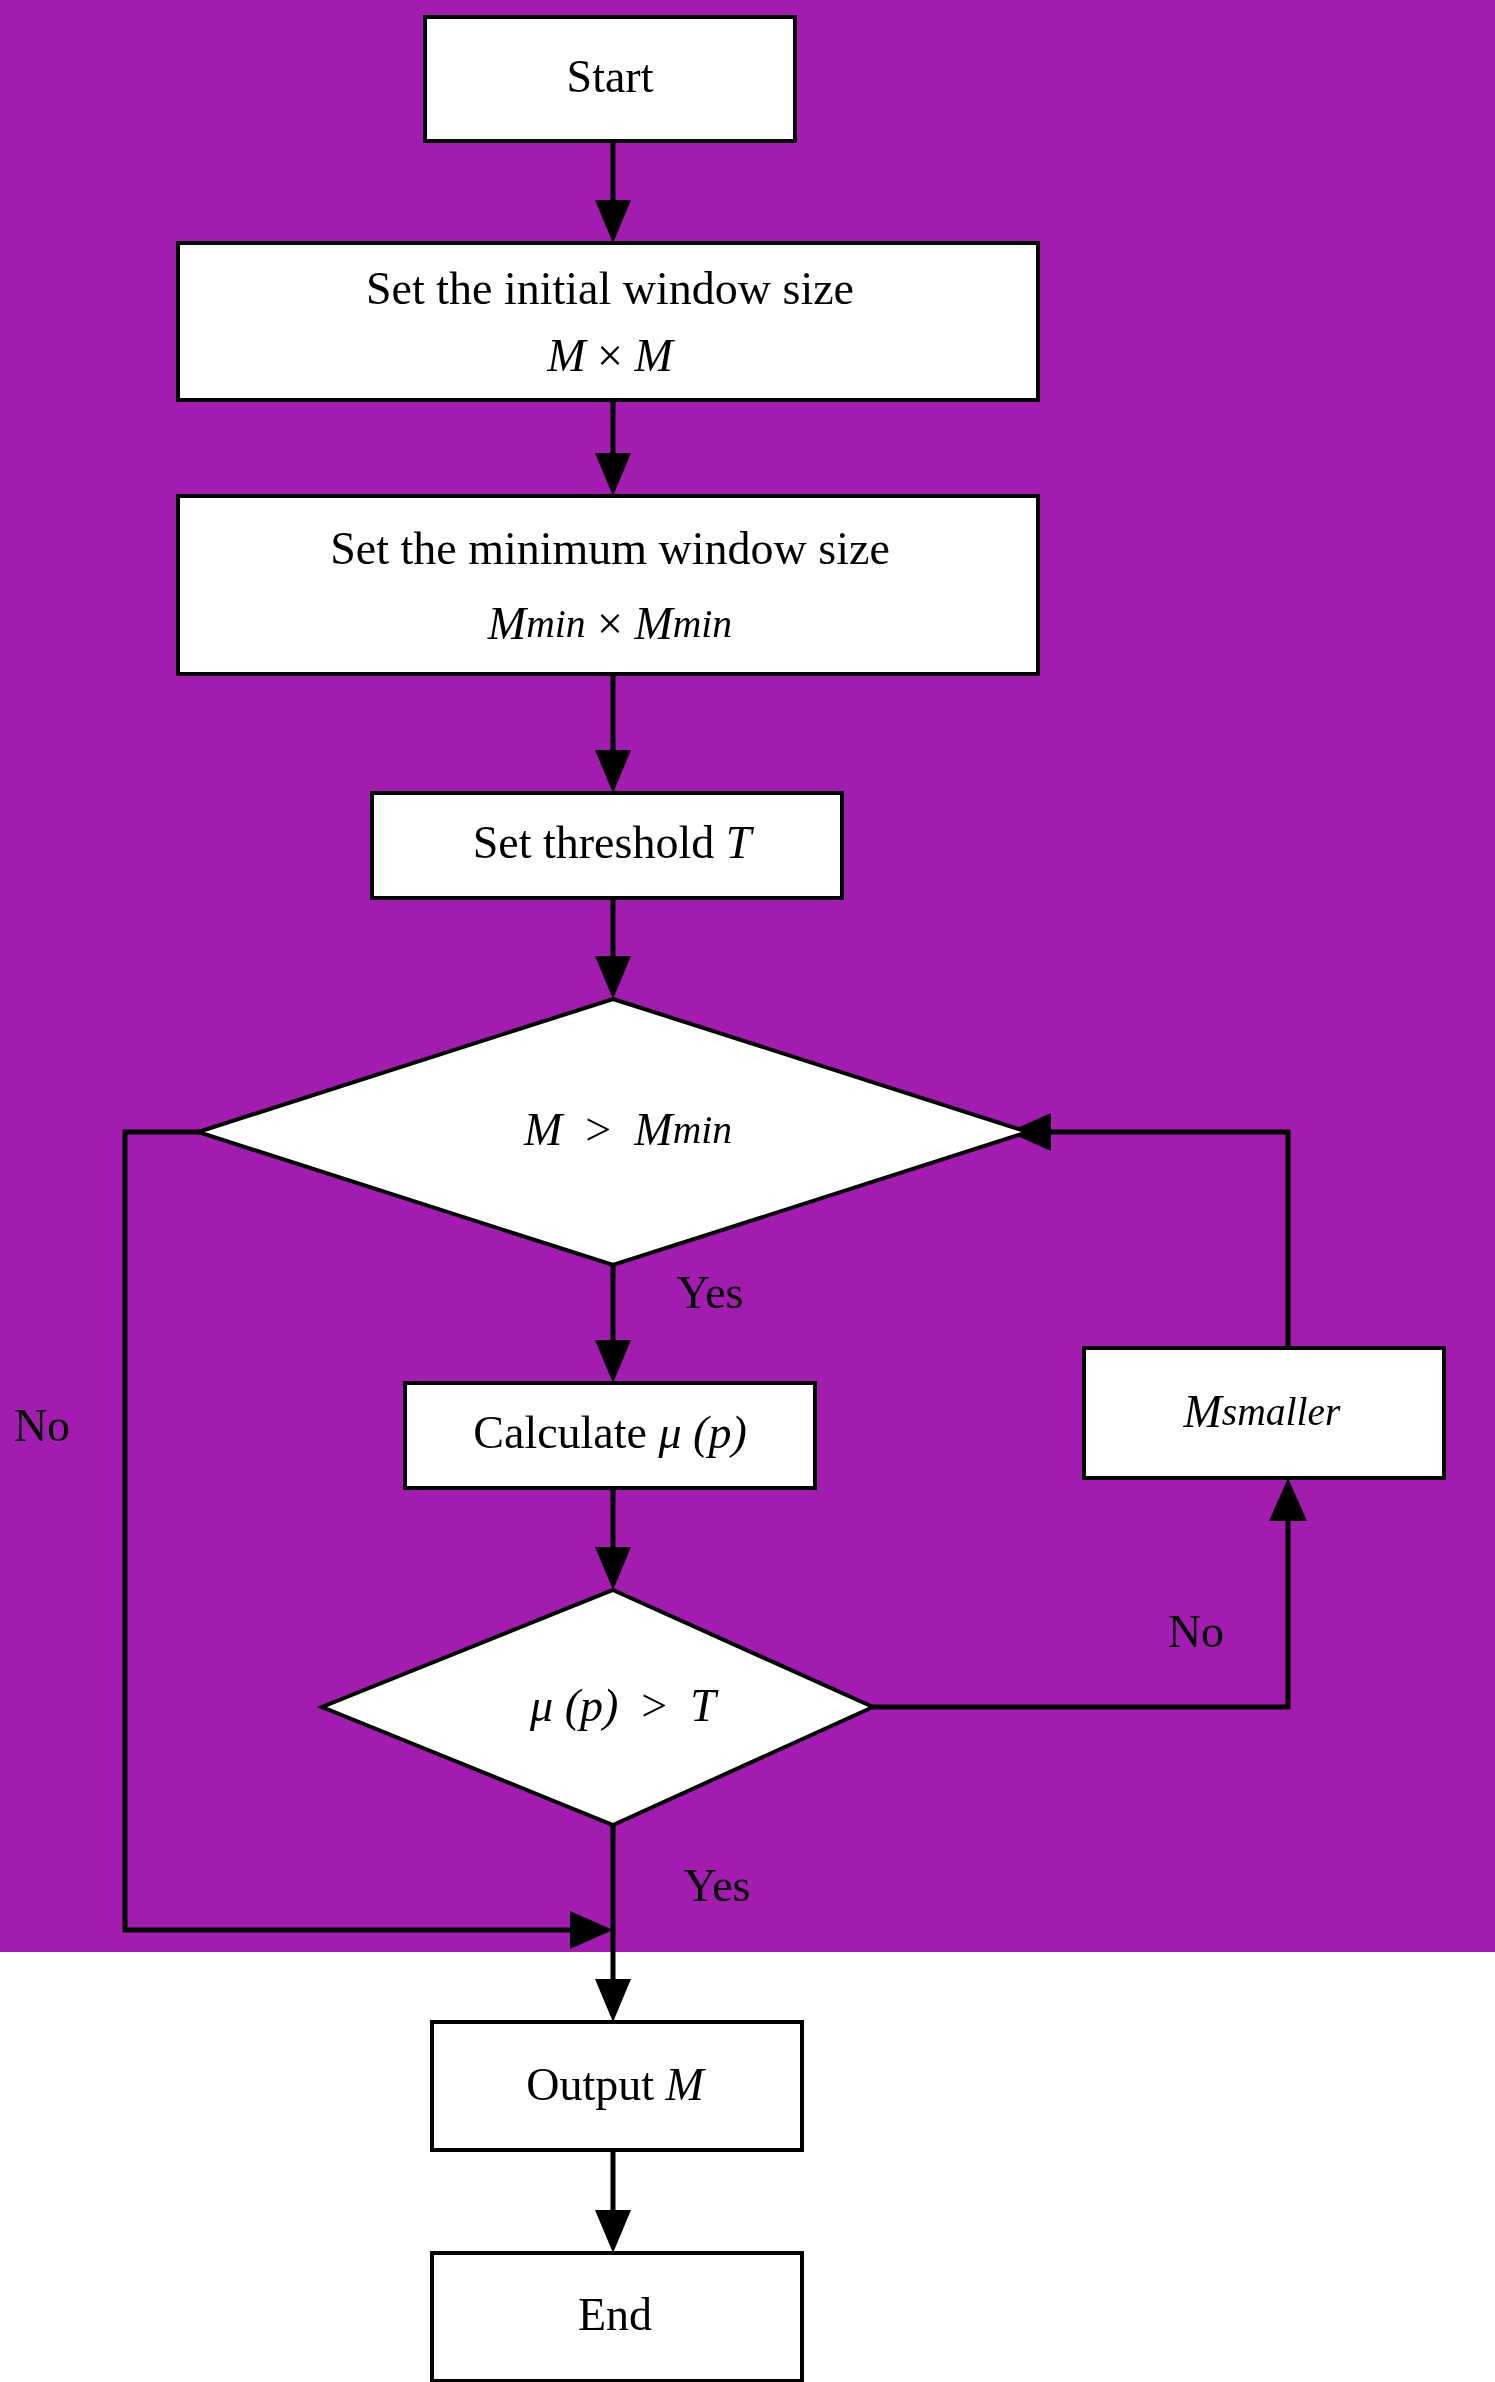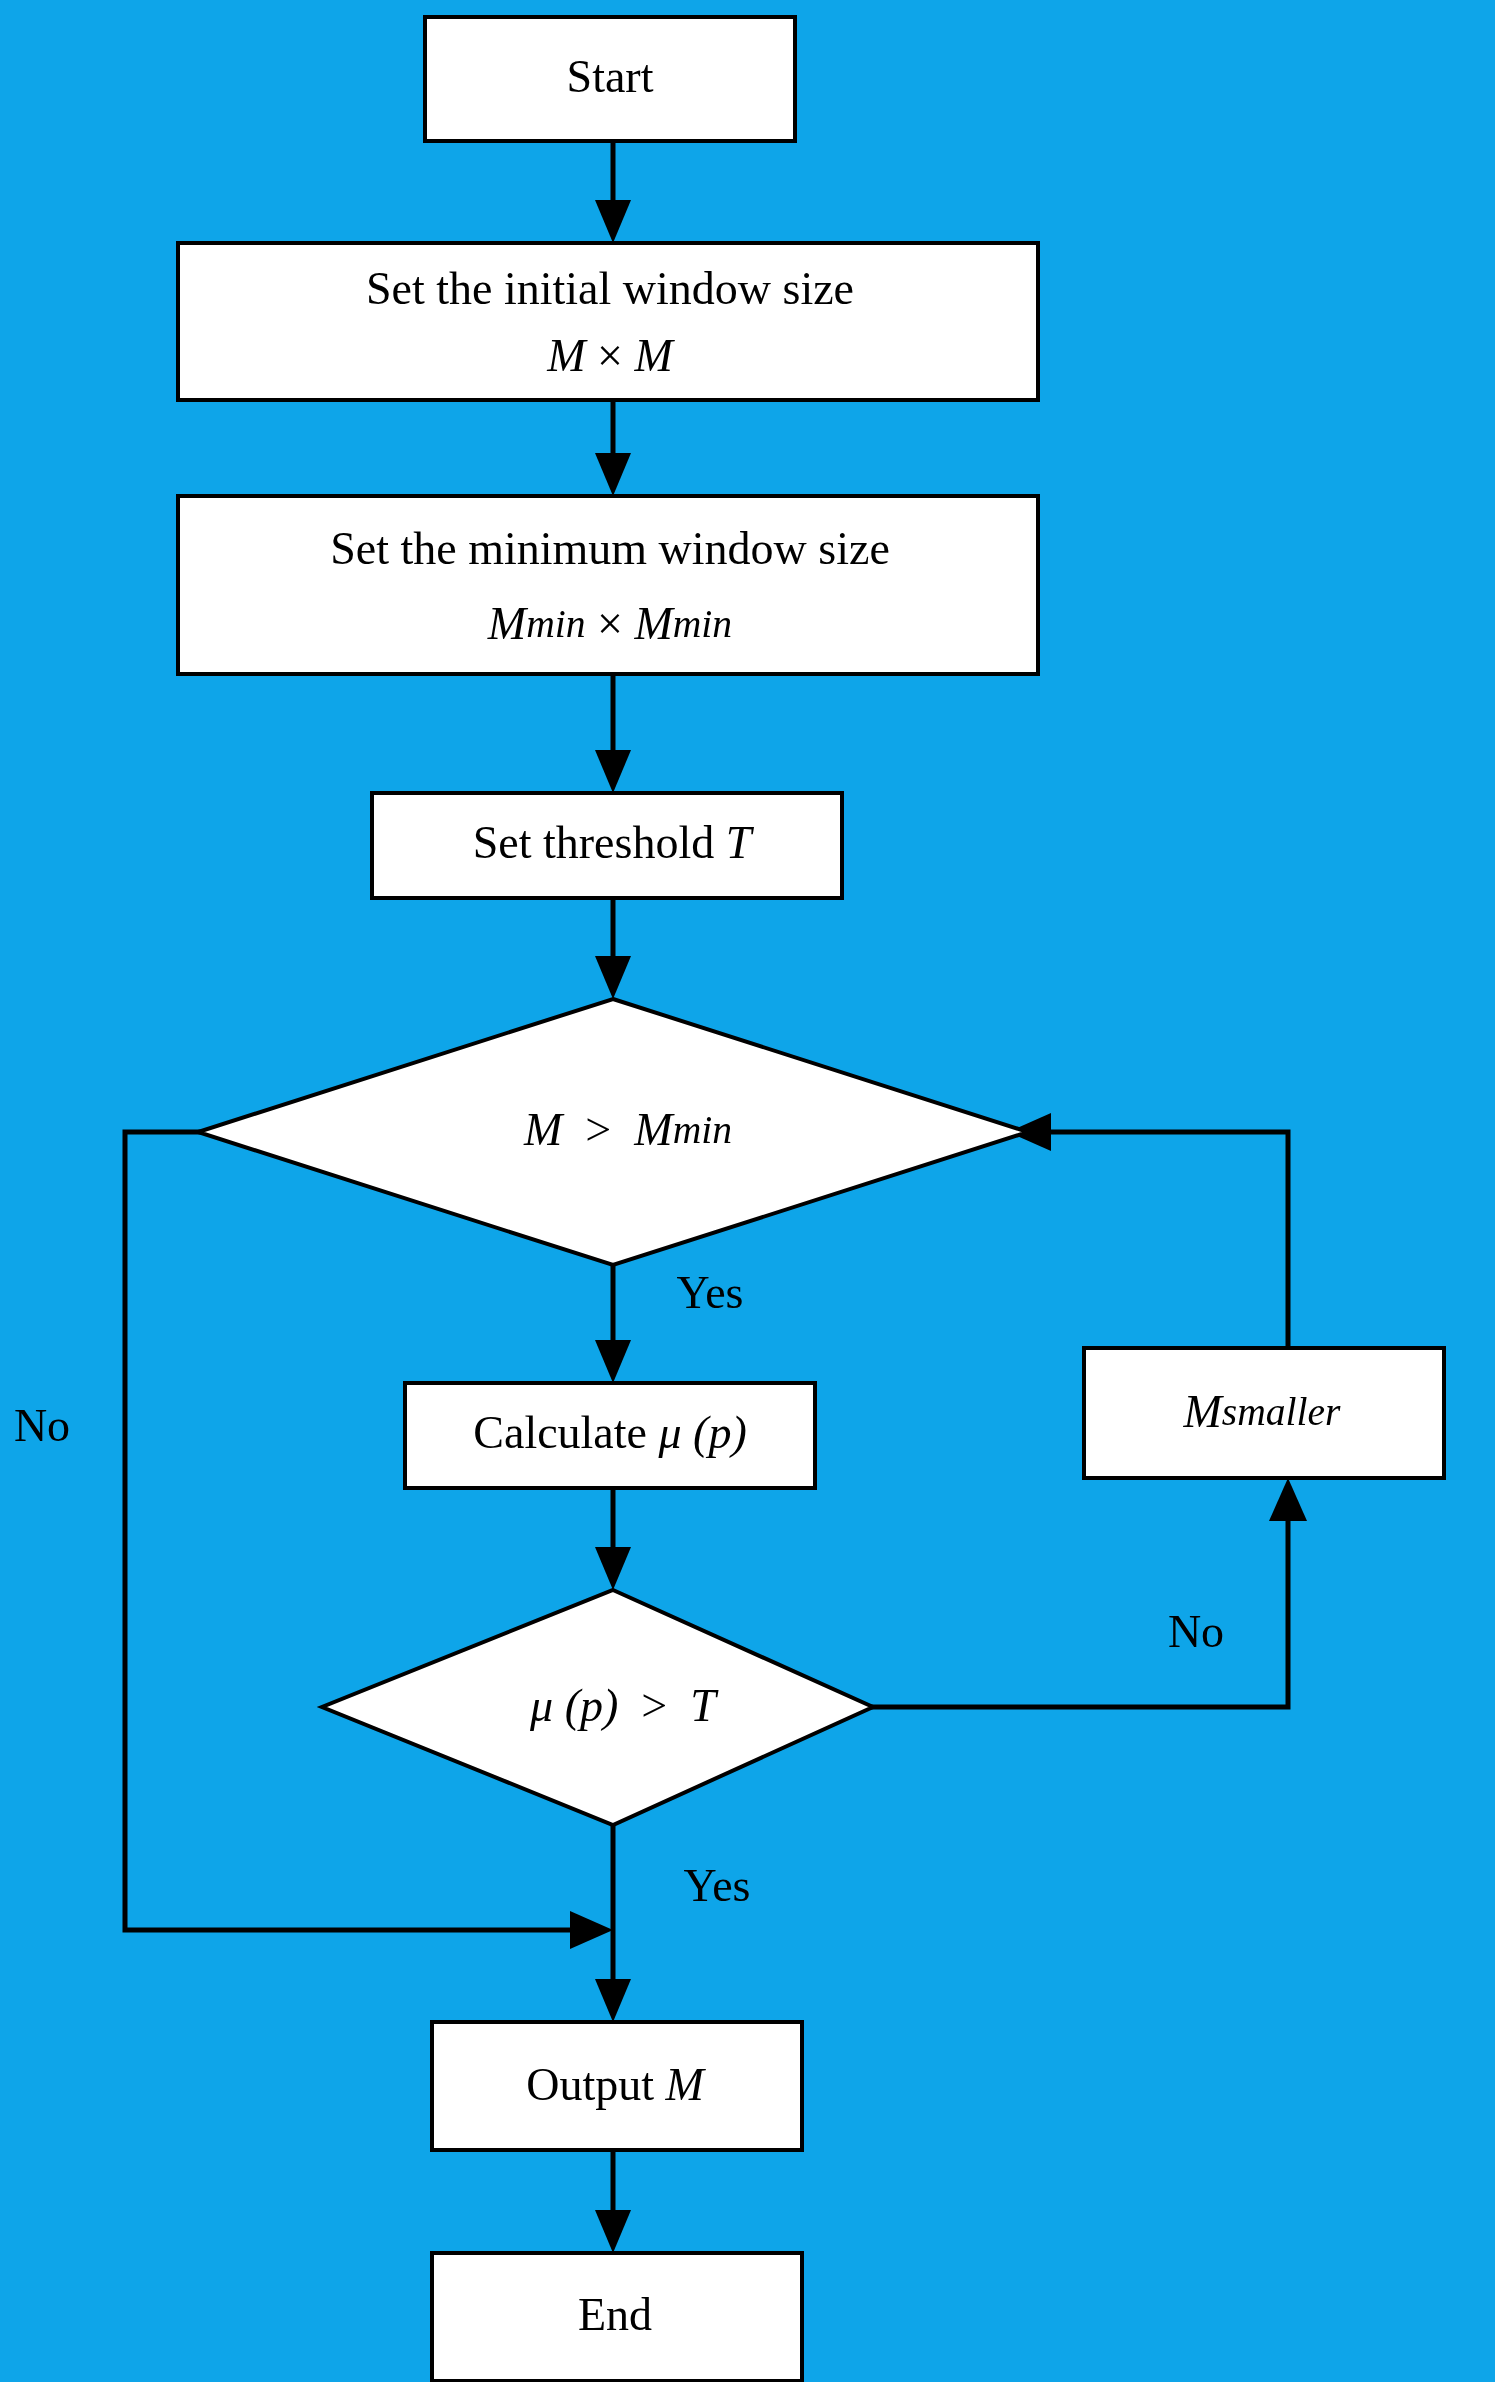--- a/index.html
+++ b/index.html
@@ -9,22 +9,22 @@
   }
   body {
     width: 1495px;
     height: 2382px;
     font-family: "Liberation Serif", "DejaVu Serif", serif;
     overflow: hidden;
   }
   #flowchart-root {
     position: relative;
     width: 1495px;
-    height: 2382px;
-    background: #0ea5e9;
+    height: 1952px;
+    background: #a21caf;
   }
   svg.chart-canvas {
     display: block;
     width: 1495px;
     height: 2382px;
   }
   .node-shape {
     fill: #ffffff;
     stroke: #000000;
     stroke-width: 4;

